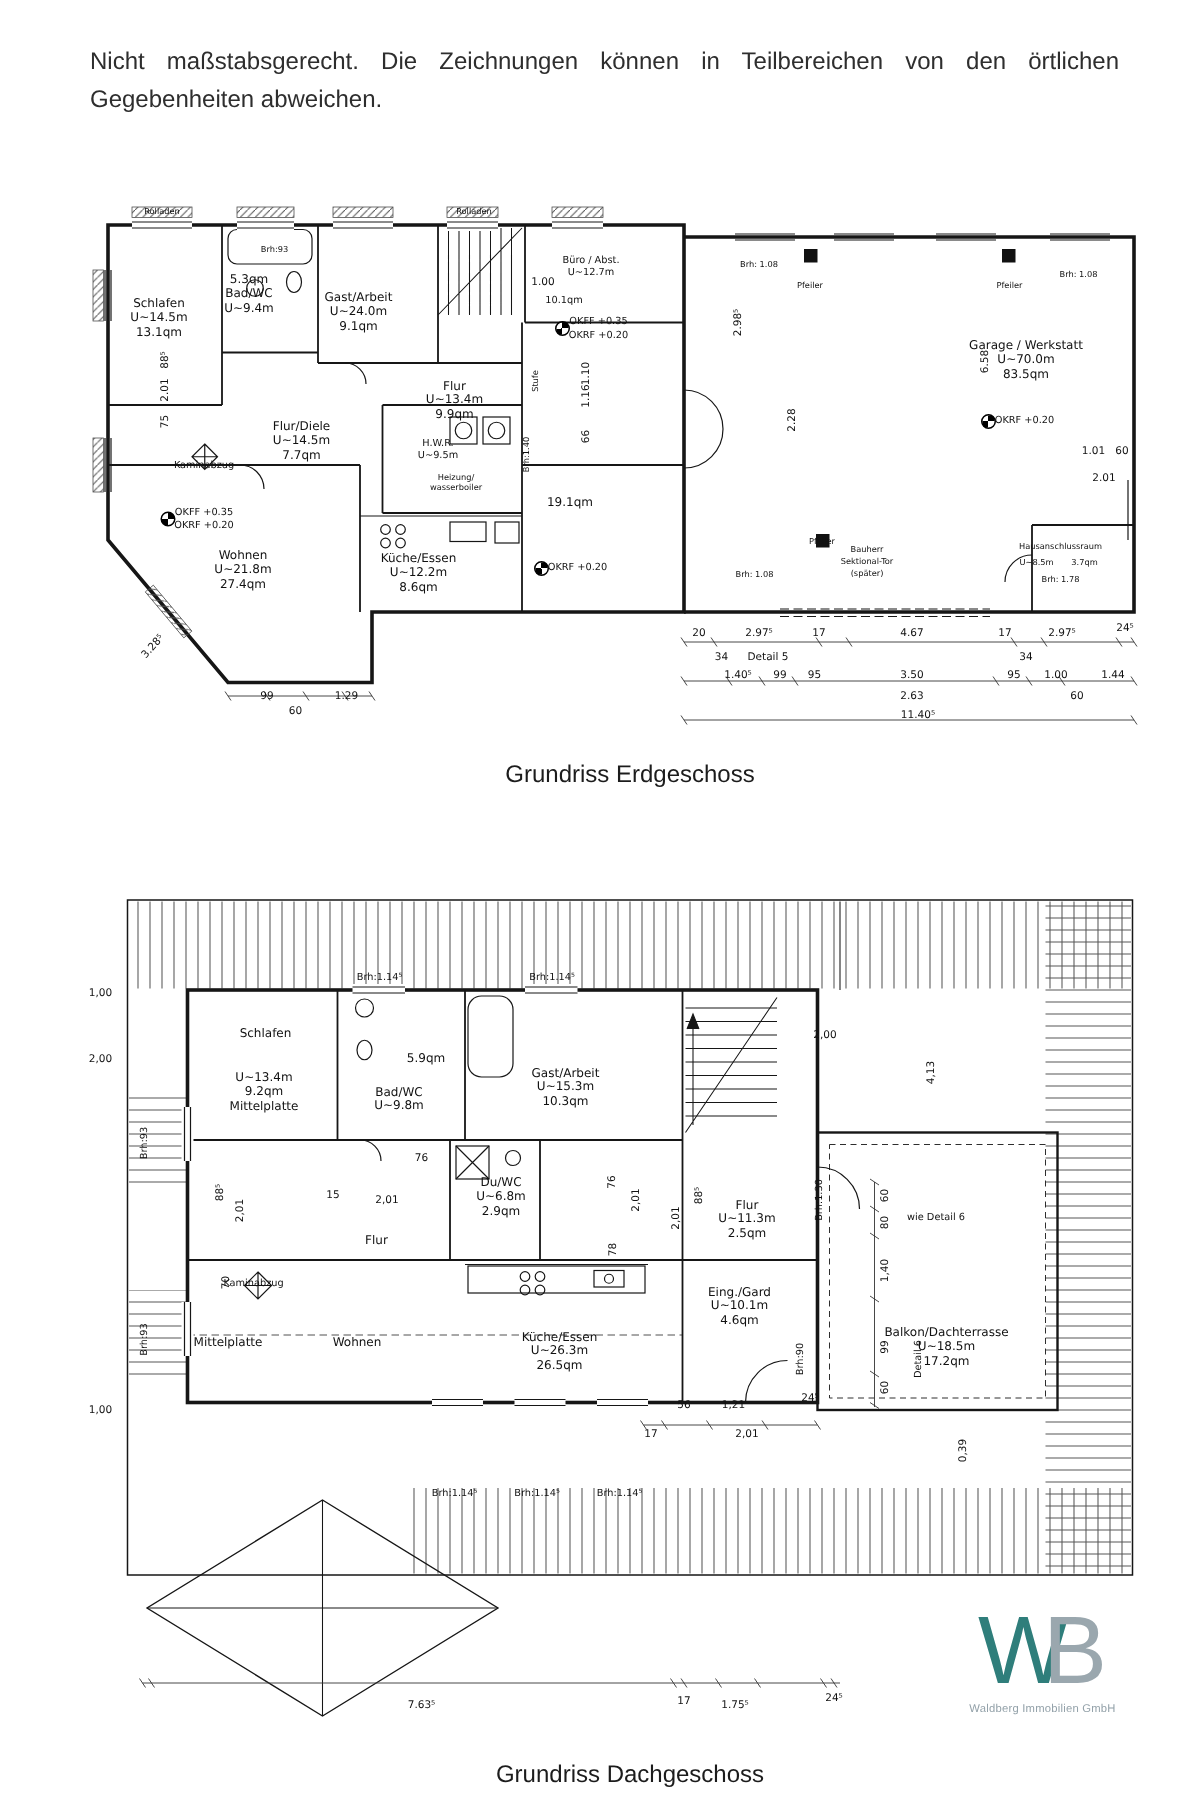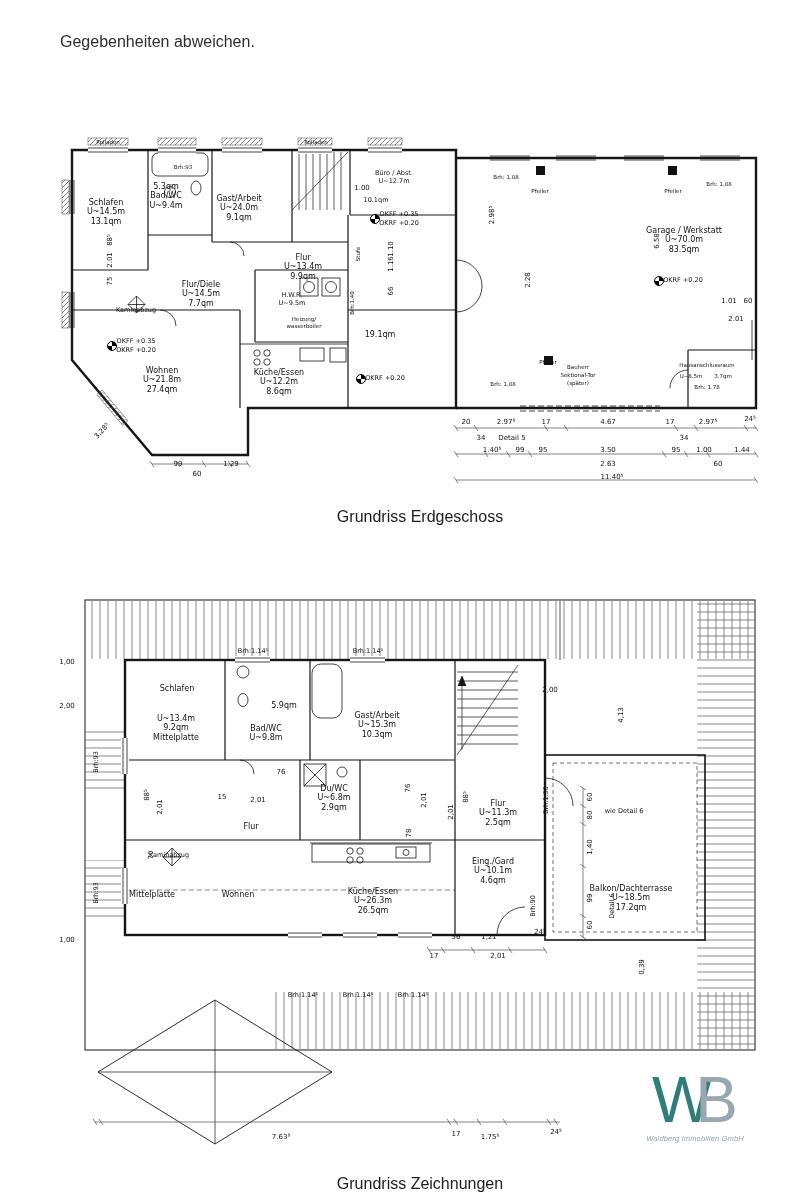--- a/index.html
+++ b/index.html
@@ -21,28 +21,29 @@
   .v{transform:translate(-50%,-50%) rotate(-90deg);}
   .d45{transform:translate(-50%,-50%) rotate(-48deg);}
   .lvl{position:absolute;width:8px;height:8px;border:1px solid #000;border-radius:50%;
         transform:translate(-50%,-50%);
         background:conic-gradient(#000 0 90deg,#fff 90deg 180deg,#000 180deg 270deg,#fff 270deg 360deg);}
   .logo{position:absolute;right:34px;top:1068px;width:140px;text-align:center;}
   .logo-letters{font-family:"Liberation Sans",sans-serif;font-size:64px;line-height:1;}
   .logo-letters .lw{color:#2f7e7b;}
   .logo-letters .lb{color:#9aa7ae;margin-left:-17px;}
   .logo-company{margin-top:2px;font-family:"Liberation Sans",sans-serif;font-size:7.5px;
-        color:#93a1a9;letter-spacing:.02em;font-style:italic;}
+        color:#93a1a9;letter-spacing:.02em;}
 </style>
 </head>
 <body>
 
 <div class="page">
 
   <p class="disclaimer">
+    <span class="j">Nicht maßstabsgerecht. Die Zeichnungen können in Teilbereichen von den örtlichen</span>
     <span>Gegebenheiten abweichen.</span>
   </p>
 
   <div class="plan" style="top:120px;height:385px;">
     <svg width="799" height="385" viewBox="0 0 799 385">
       <defs>
         <pattern id="p1hd" width="5" height="5" patternUnits="userSpaceOnUse">
           <path d="M0,5 L5,0" stroke="#555" stroke-width="0.7"></path>
         </pattern>
       </defs>
@@ -392,21 +393,21 @@
     <div class="lbl d" style="left:456px;top:377px">56</div>
     <div class="lbl d" style="left:489px;top:377px">1,21</div>
     <div class="lbl d" style="left:434px;top:396px">17</div>
     <div class="lbl d" style="left:498px;top:396px">2,01</div>
     <div class="lbl d" style="left:540px;top:372px">24⁵</div>
     <div class="lbl d" style="left:281px;top:577px">7.63⁵</div>
     <div class="lbl d" style="left:456px;top:574px">17</div>
     <div class="lbl d" style="left:490px;top:577px">1.75⁵</div>
     <div class="lbl d" style="left:556px;top:572px">24⁵</div>
   </div>
-  <div class="caption" style="left:420px;top:1175px">Grundriss Zeichnungen</div>
+  <div class="caption" style="left:420px;top:1175px">Grundriss Dachgeschoss</div>
 
   <div class="logo">
     <div class="logo-letters">
       <span class="lw">W</span><span class="lb">B</span>
     </div>
     <div class="logo-company">Waldberg Immobilien GmbH</div>
   </div>
 
 </div>
 

